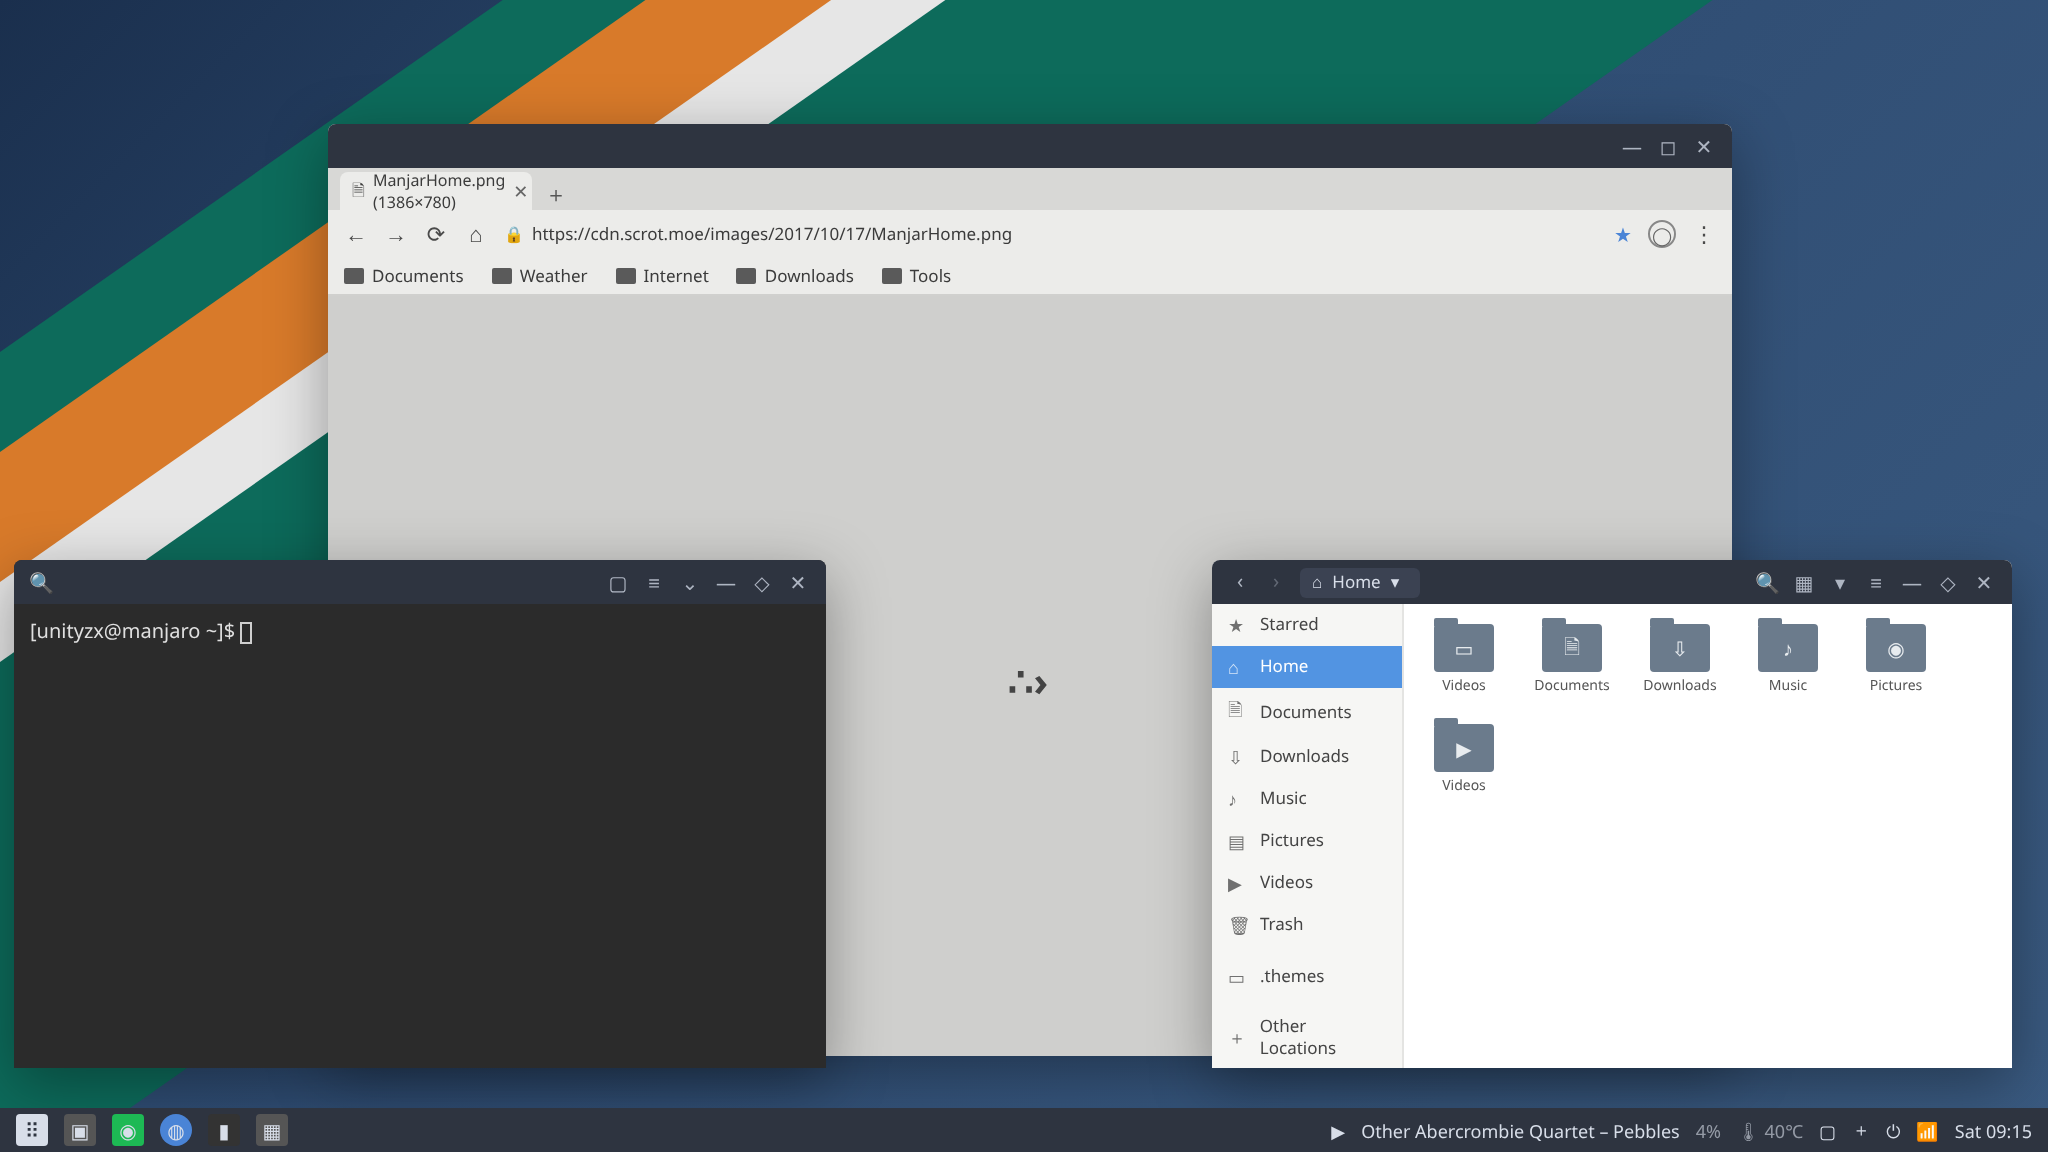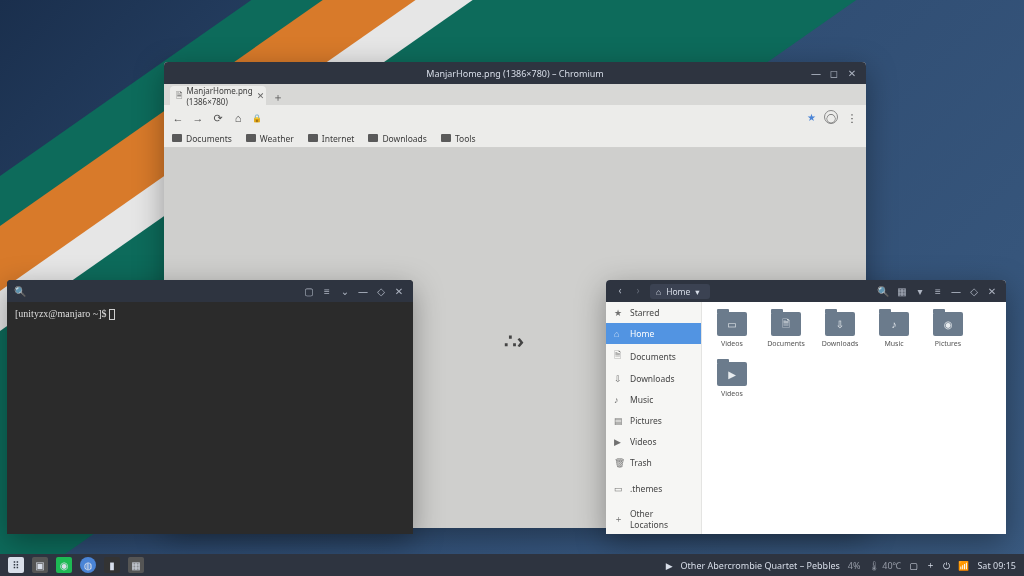--- a/index.html
+++ b/index.html
@@ -35,21 +35,21 @@
 .bmbar{background:#ececea;height:19px;display:flex;align-items:center;padding:0 8px;gap:14px;font-size:8.5px;color:#3b3b3b; border-bottom:1px solid #d0d0ce;}
 .bm{display:flex;align-items:center;gap:4px;}
 .bm .fld{width:10px;height:8px;background:#5a5a5a;border-radius:1px;}
 .page{background:#cfcfcd; flex:1; height:calc(100% - 22px - 21px - 24px - 19px); position:relative;}
 .page .spin{position:absolute;left:50%;top:50%;transform:translate(-50%,-50%);width:22px;height:22px;color:#444;font-size:20px;font-weight:700;}
 
 
 .term{ left:7px; top:280px; width:406px; height:254px; background:#2b2b2b;}
 .term .titlebar{height:22px;}
 .term .body{padding:6px 8px;font-family:"DejaVu Sans Mono",monospace;font-size:10px;color:#cfcfcf;}
-.term .prompt{color:#dfdfdf;font-family:Liberation Serif, serif;}
+.term .prompt{color:#dfdfdf;}
 .term .cursor{display:inline-block;width:6px;height:11px;border:1px solid #cfcfcf;vertical-align:middle}
 
 
 .files{ left:606px; top:280px; width:400px; height:254px; background:#fff;}
 .files .titlebar{height:22px;justify-content:flex-start;}
 .files .fbody{display:flex; height:calc(100% - 22px);}
 .sidebar{width:96px;background:#f6f6f4;border-right:1px solid #e4e4e2;font-size:8.5px;color:#444;display:flex;flex-direction:column;}
 .sbitem{display:flex;align-items:center;gap:6px;padding:4px 8px;cursor:pointer}
 .sbitem.active{background:#5294e2;color:#fff;}
 .sbitem .ic{width:10px;font-size:9px;color:inherit;opacity:.75}
@@ -73,21 +73,20 @@
 
 <div class="wall">
   <div class="stripe s1"></div>
     <div class="stripe s2"></div>
     <div class="stripe s3"></div>
     <div class="stripe s4"></div>
 </div>
 
 <div class="win chrome">
   <div class="titlebar">
-    <span class="ttl">ManjarHome.png (1386×780) – Chromium</span>
     <div class="tb-right">
       <span class="tb-btn">—</span>
       <span class="tb-btn">◻</span>
       <span class="tb-btn">✕</span>
     </div>
   </div>
   <div class="tabs">
     <div class="ctab">
       <span>🗎</span>
       <span>ManjarHome.png (1386×780)</span>
@@ -95,20 +94,21 @@
     </div>
     <div class="newtab">＋</div>
   </div>
   <div class="addr">
     <span class="navico">←</span>
     <span class="navico">→</span>
     <span class="navico">⟳</span>
     <span class="navico">⌂</span>
     <div class="urlbar">
       <span class="lock">🔒</span>
+      <span>https://cdn.scrot.moe/images/2017/10/17/ManjarHome.png</span>
     </div>
     <span class="star">★</span>
     <span class="prof">◯</span>
     <span class="navico">⋮</span>
   </div>
   <div class="bmbar">
     <span class="bm">
         <span class="fld"></span>
         <span>Documents</span>
       </span>

